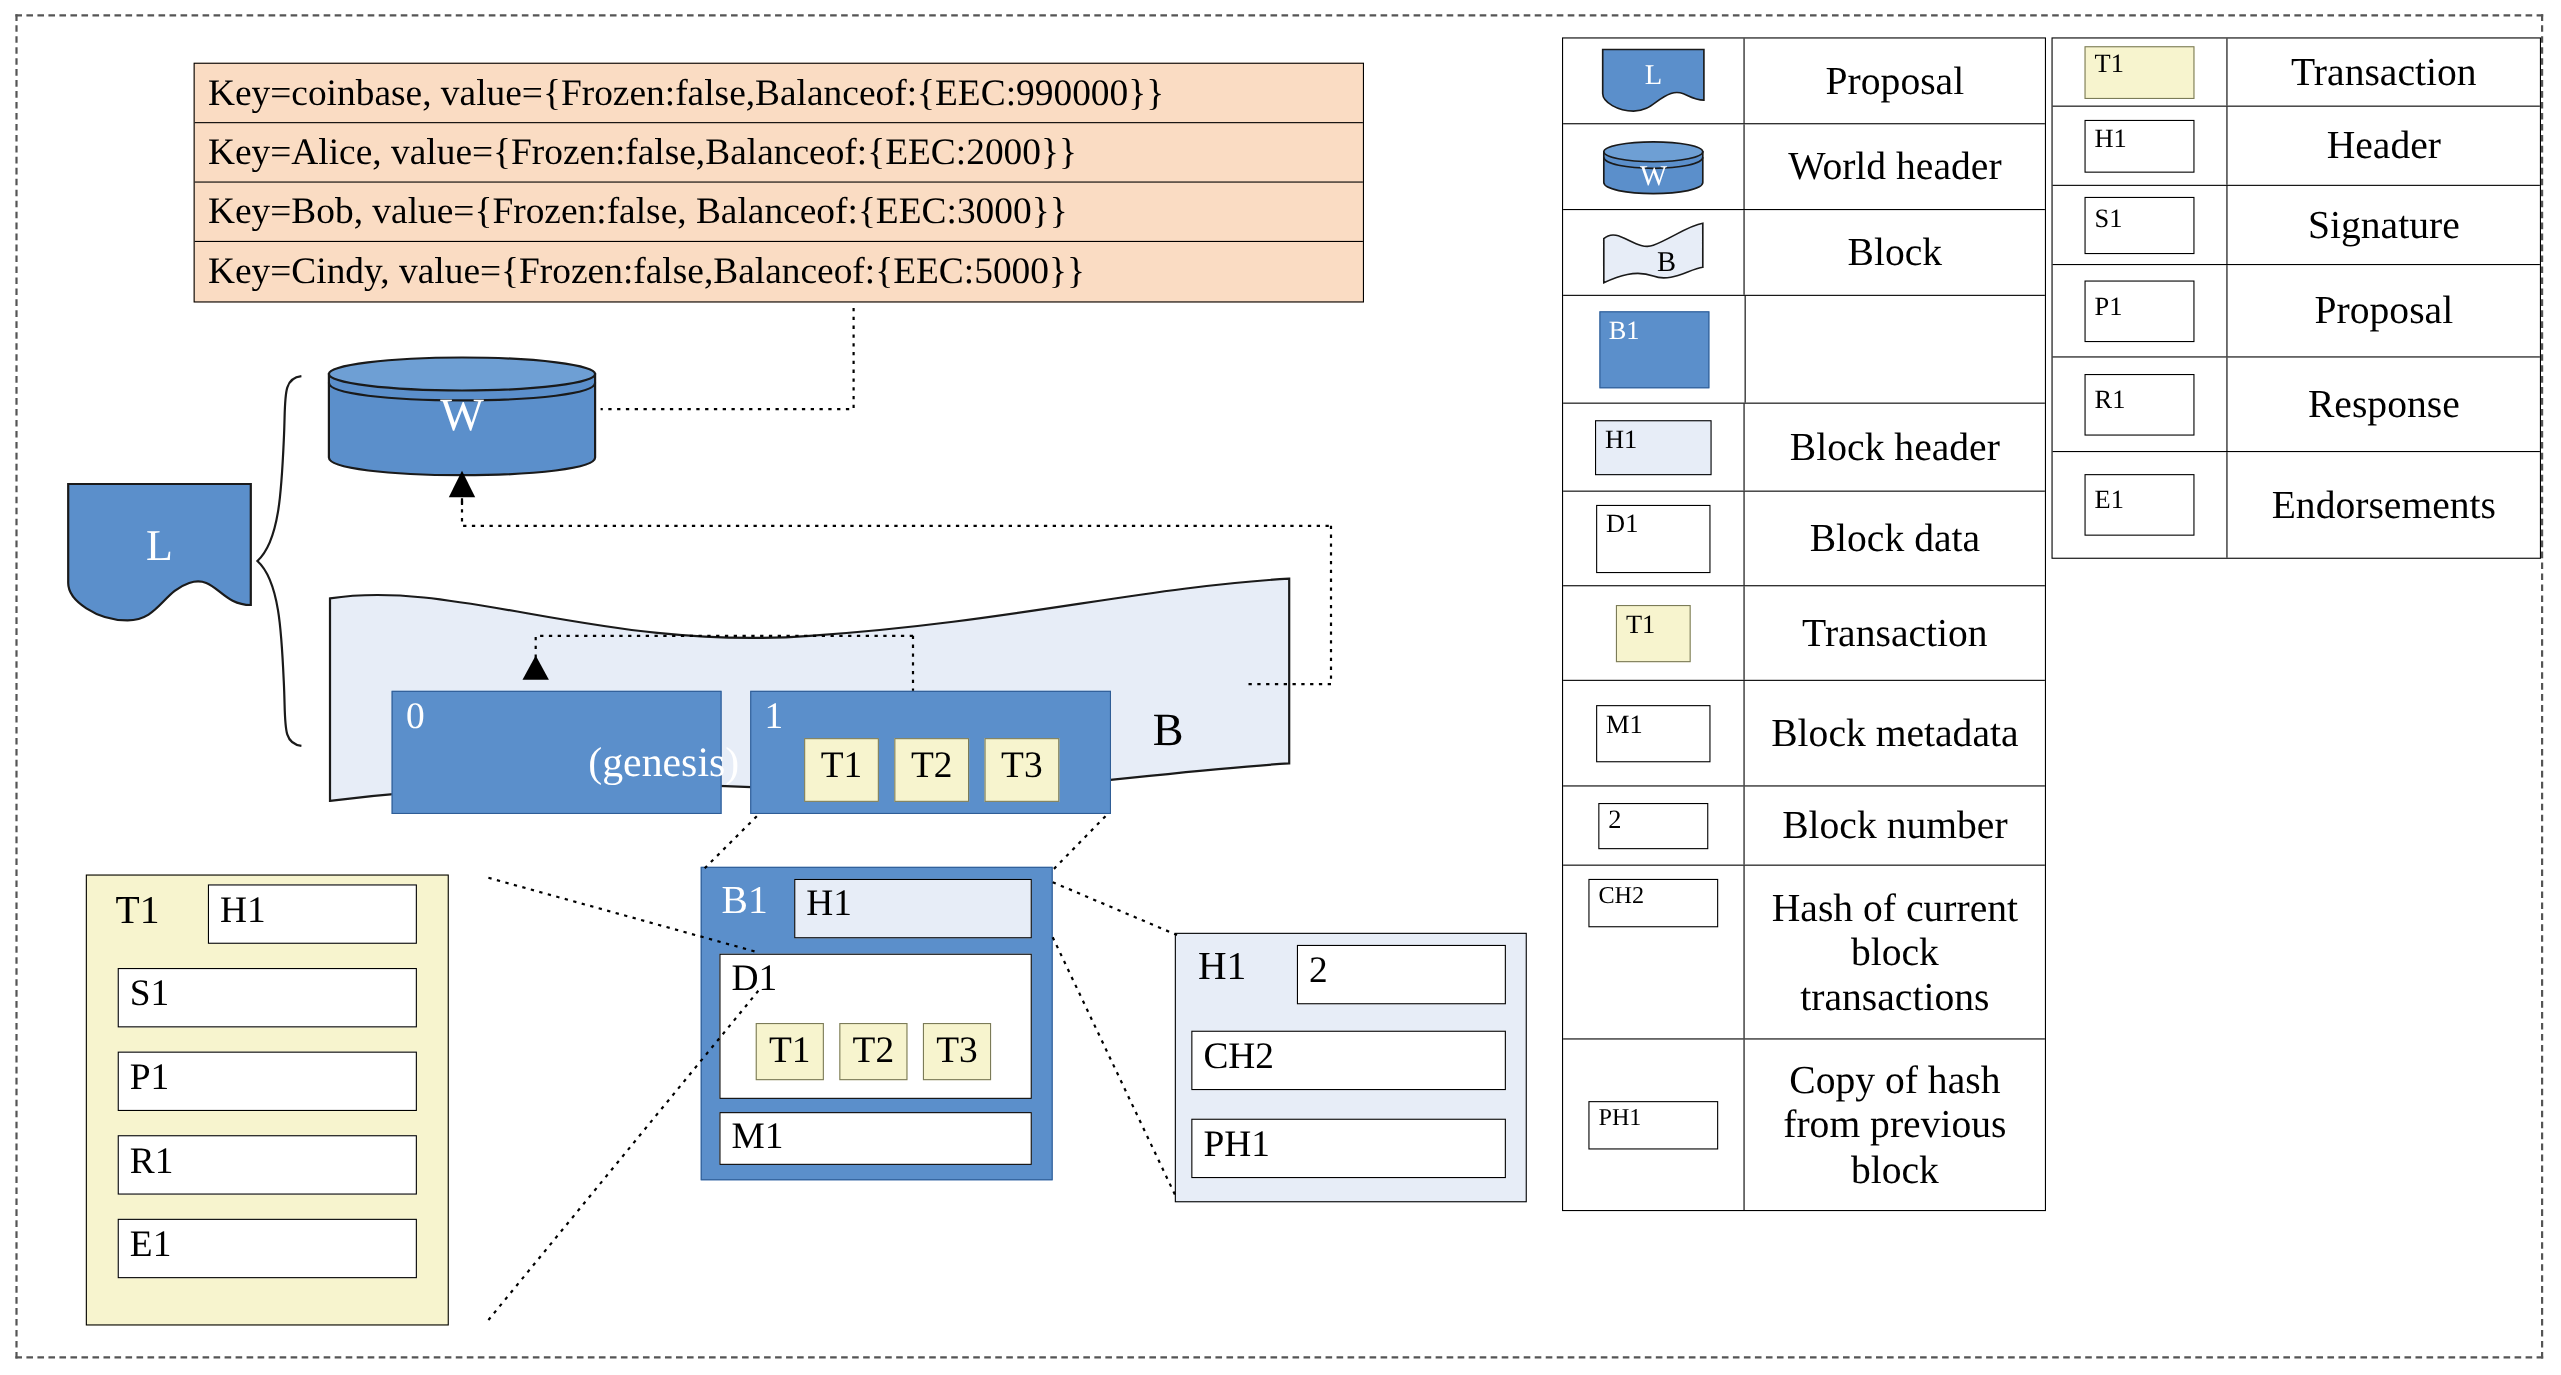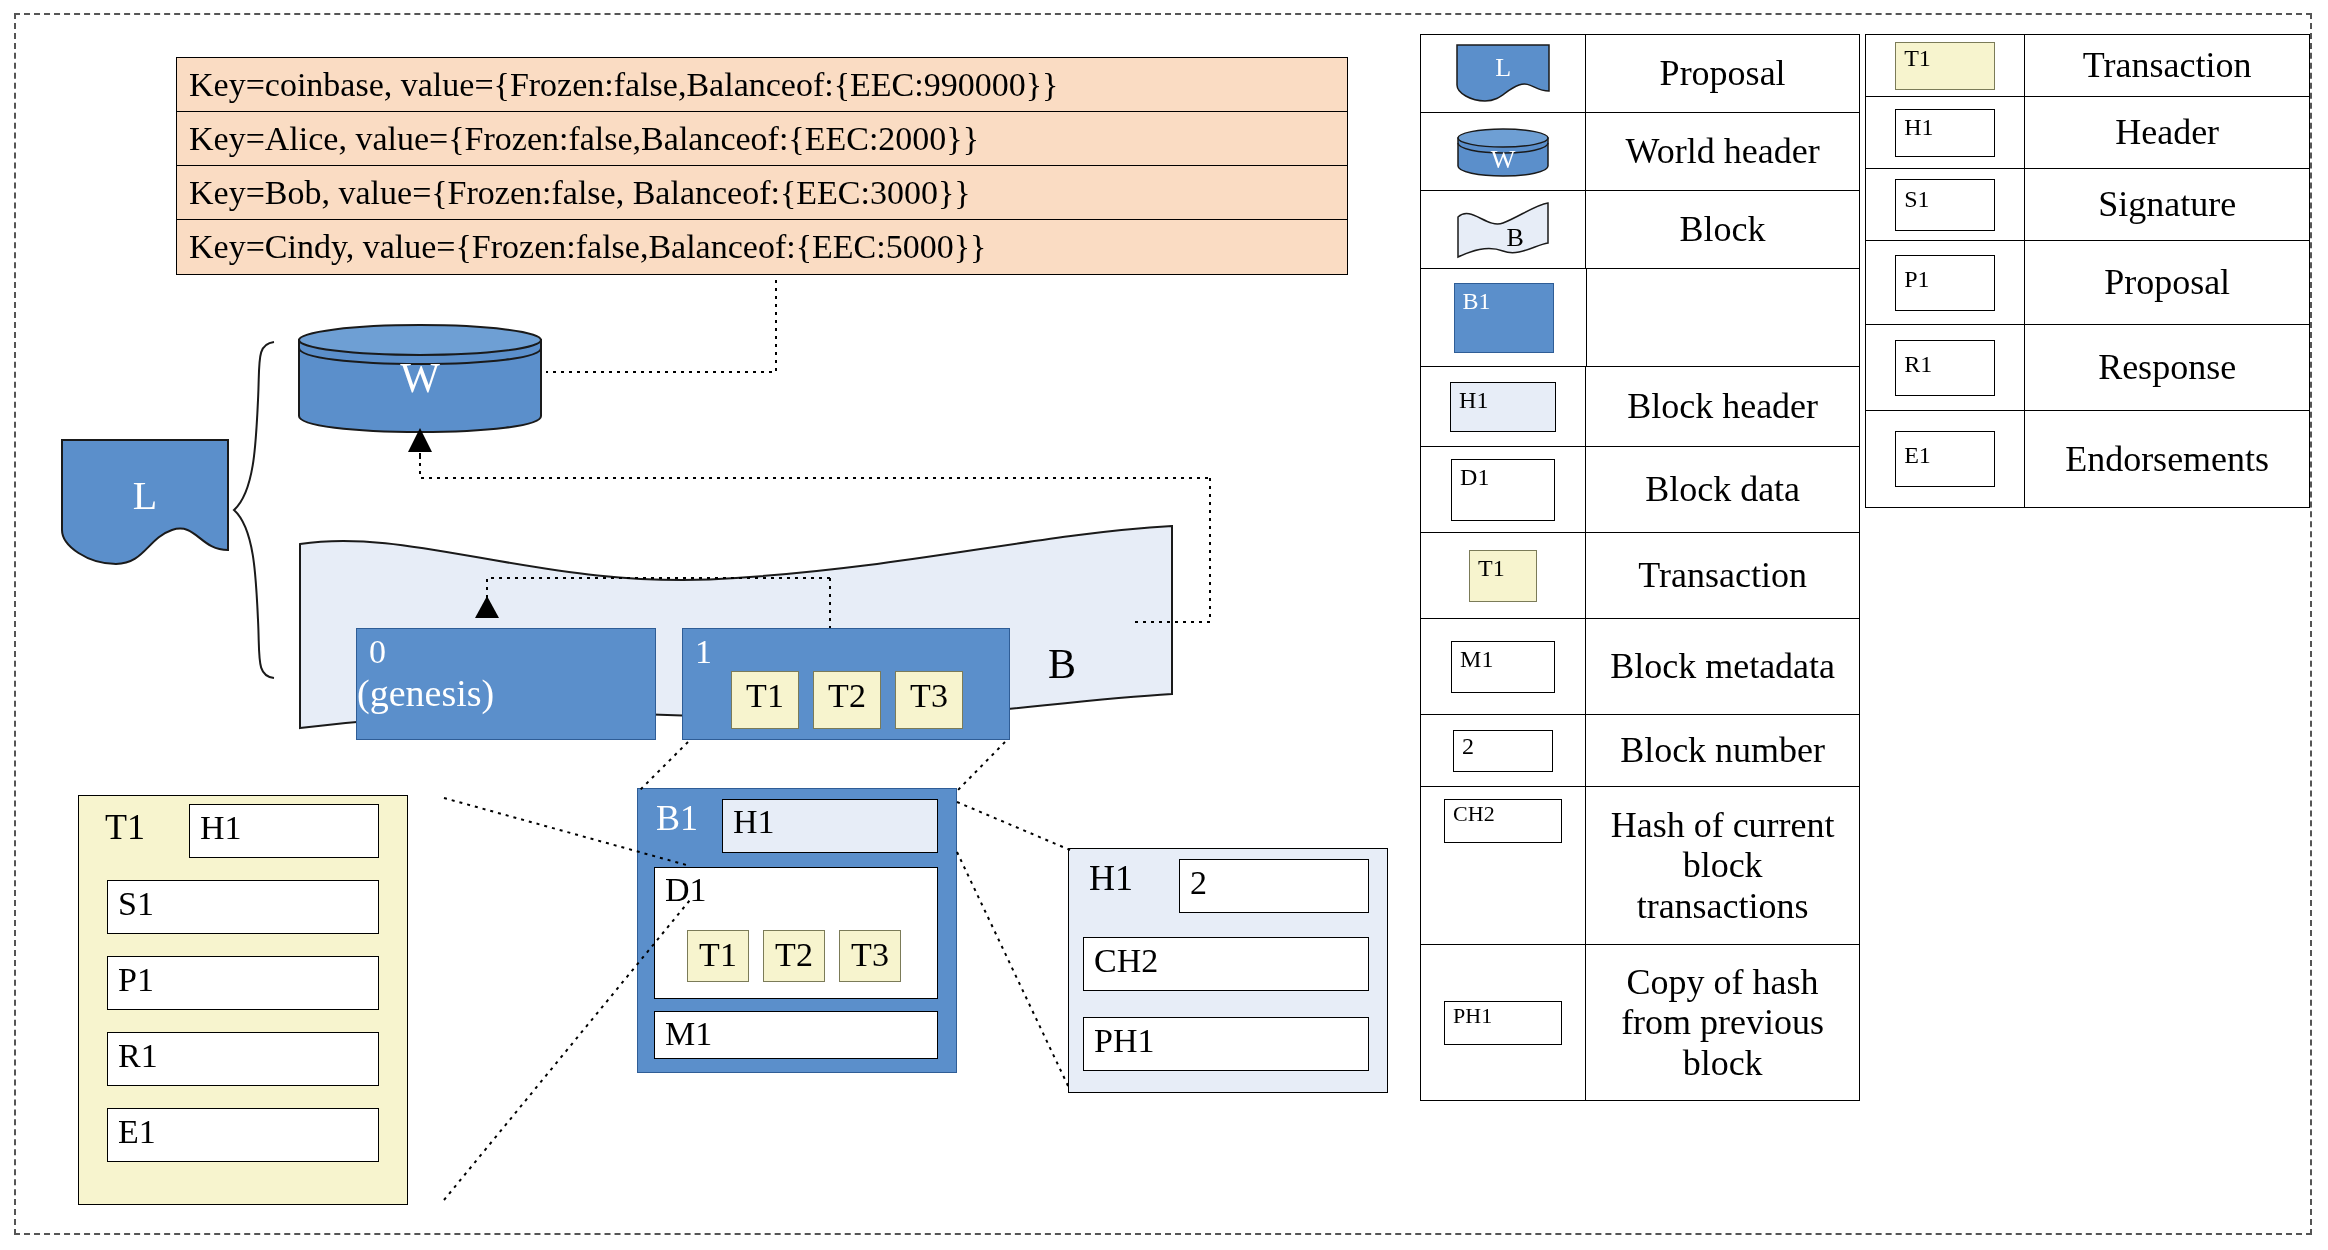--- a/index.html
+++ b/index.html
@@ -12,21 +12,21 @@
   #stage{position:absolute;left:0;top:0;width:2328px;height:1250px;}
 
   
   .frame{
     position:absolute;left:14px;top:13px;width:2298px;height:1222px;
     border:2px dashed #555;box-sizing:border-box;
   }
 
   
   .kv{
-    position:absolute;left:176px;top:57px;width:1172px;
+    position:absolute;left:176px;top:57px;width:1064px;
     border:1px solid #000;box-sizing:border-box;background:#FADCC3;
   }
   .kv-row{
     height:54px;line-height:54px;padding-left:12px;
     border-bottom:1px solid #000;box-sizing:border-box;
     font-size:34px;white-space:nowrap;overflow:hidden;
   }
   .kv-row:last-child{border-bottom:none;}
 
   
@@ -51,22 +51,22 @@
 
   
   .blk{
     position:absolute;background:#5B8FCB;border:1px solid #2F5D96;
     box-sizing:border-box;
   }
   .blk .num{
     position:absolute;left:12px;top:6px;color:#fff;font-size:34px;line-height:1;
   }
   .blk .gen{
-    position:absolute;left:0;top:42px;width:100%;text-align:left;
-    color:#fff;font-size:38px;
+    position:absolute;left:0;top:42px;width:100%;text-align:right;
+    color:#fff;font-size:38px;padding-left:17px;
   }
   .tx{
     position:absolute;background:#F7F4CE;border:1px solid #7B7B58;
     box-sizing:border-box;text-align:center;font-size:34px;
     line-height:1.0;padding-top:7px;
   }
   .blabel{
     position:absolute;left:1048px;top:640px;font-size:42px;
   }
 

